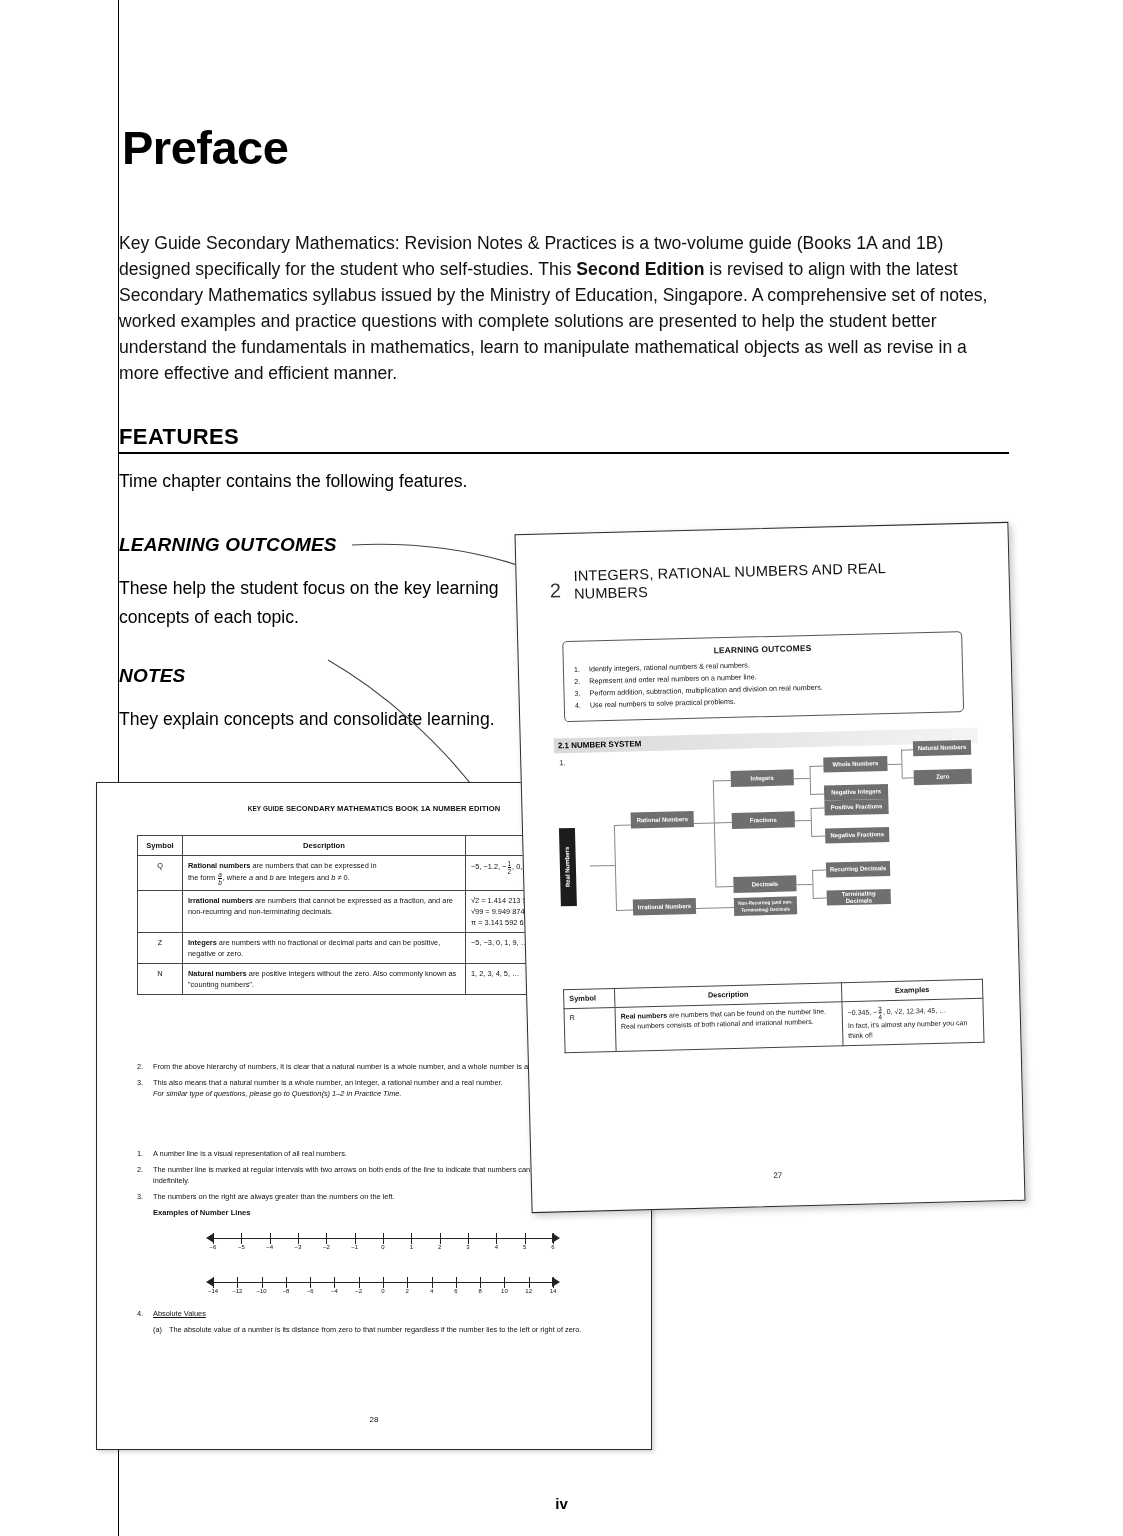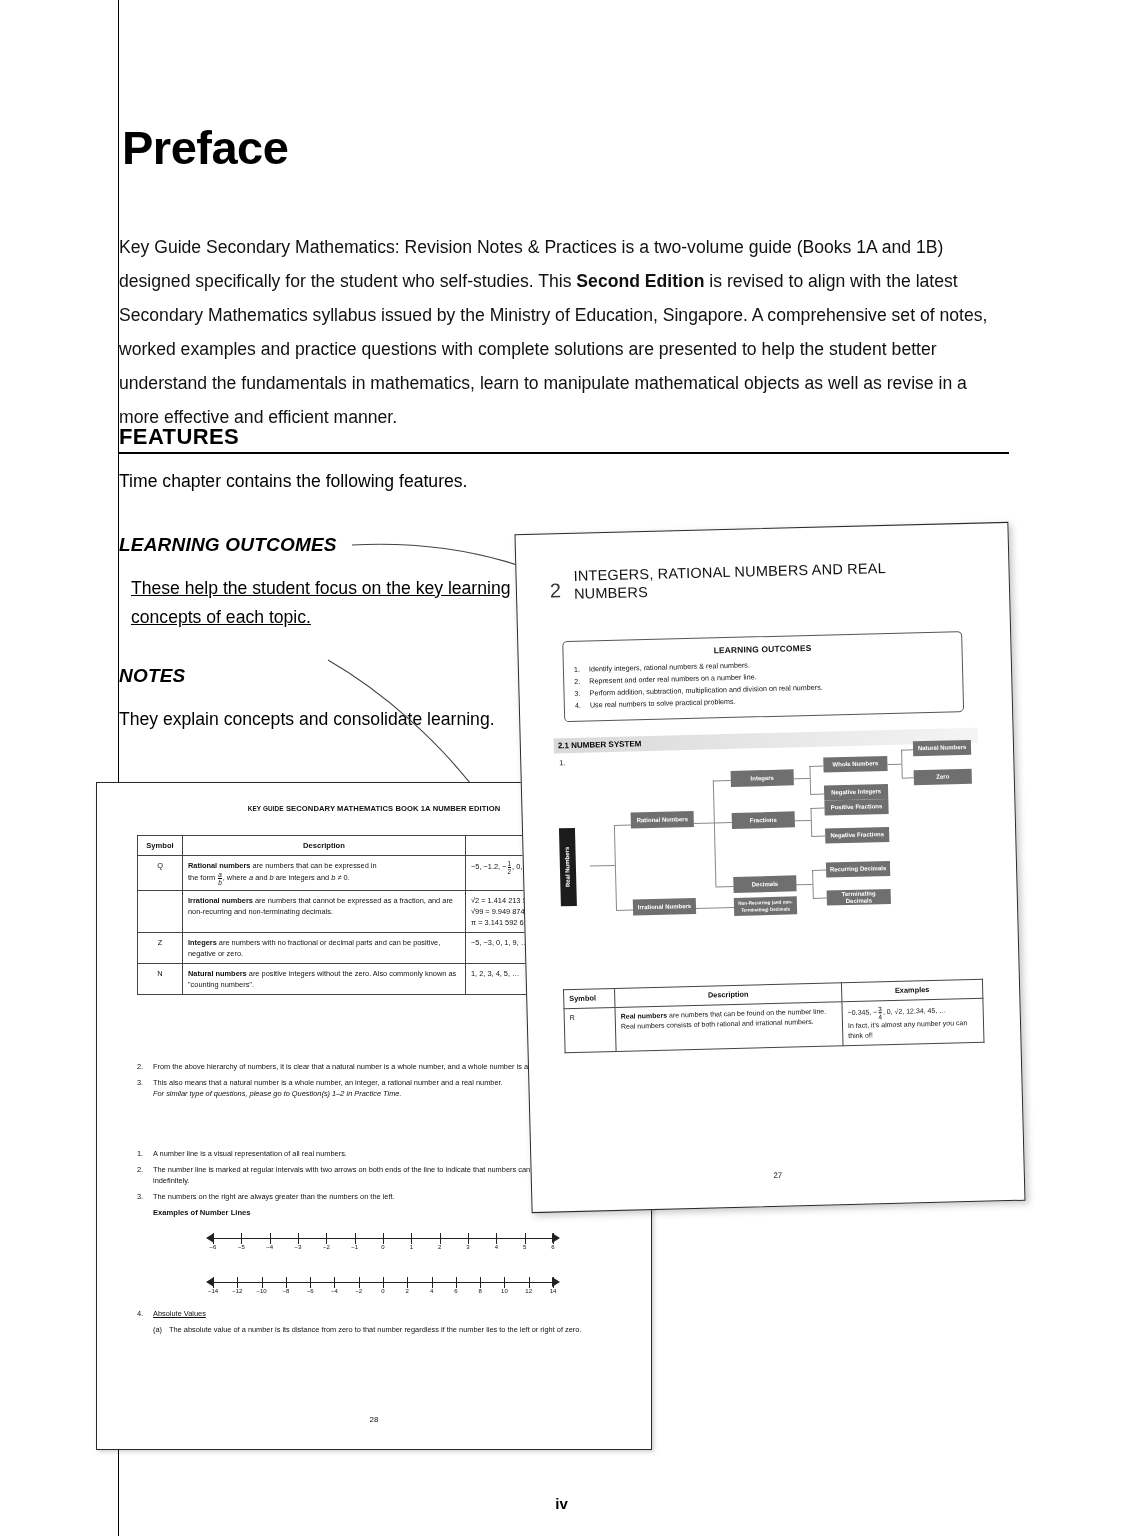--- a/index.html
+++ b/index.html
@@ -35,21 +35,21 @@
     letter-spacing: -0.5px;
     line-height: 1;
   }
 
   .intro {
     position: absolute;
     left: 119px;
     top: 230px;
     width: 890px;
     font-size: 17.6px;
-    line-height: 34px;
+    line-height: 26px;
     color: #111;
   }
   .intro b { font-weight: bold; }
 
   .features-head {
     position: absolute;
     left: 119px;
     top: 424px;
     width: 890px;
     font-size: 22px;
@@ -78,21 +78,21 @@
     font-weight: bold;
     font-style: italic;
     letter-spacing: 0.2px;
   }
   .callout-body {
     position: absolute;
     font-size: 17.6px;
     line-height: 29px;
   }
   #lo-head { left: 119px; top: 534px; }
-  #lo-body { left: 131px; top: 574px; width: 380px; text-decoration: underline; }
+  #lo-body { left: 119px; top: 574px; width: 380px; }
   #notes-head { left: 119px; top: 665px; }
   #notes-body { left: 119px; top: 705px; width: 380px; }
 
   .folio {
     position: absolute;
     left: 0; right: 0;
     top: 1495px;
     text-align: center;
     font-size: 15px;
     font-weight: bold;

